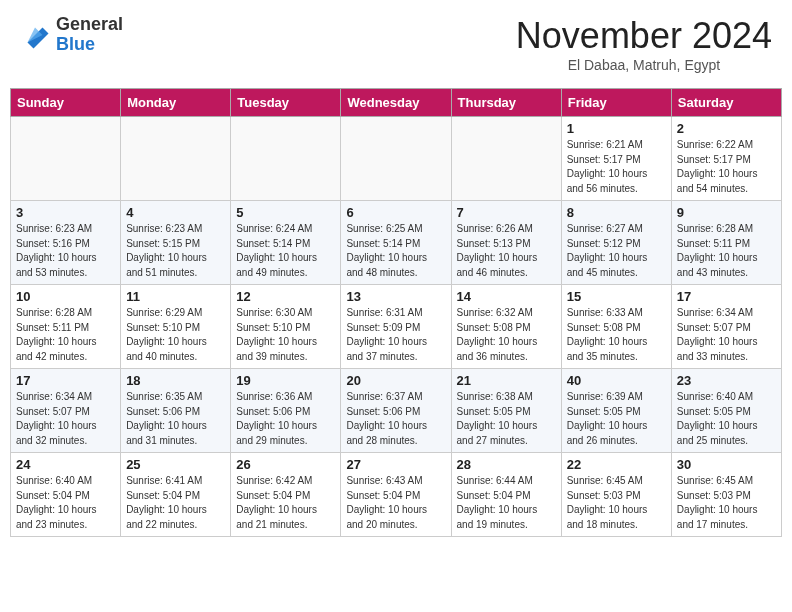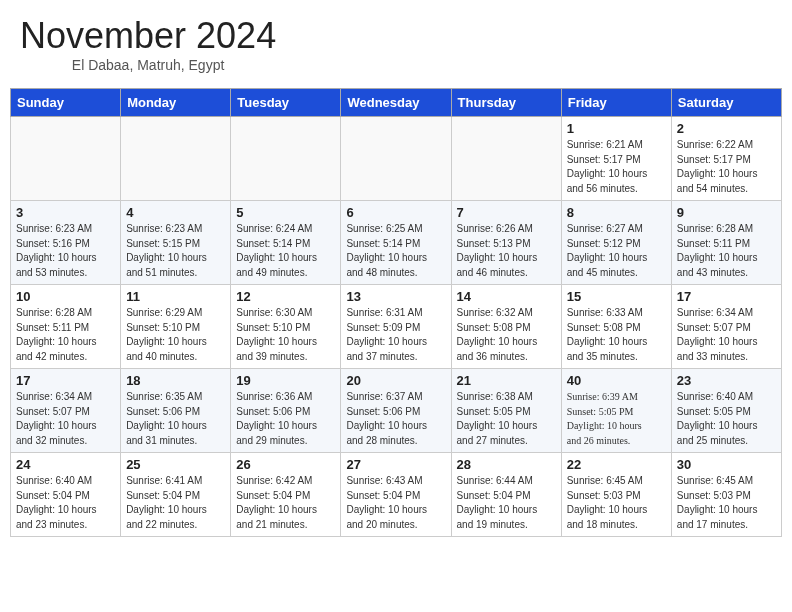--- a/index.html
+++ b/index.html
@@ -52,21 +52,21 @@
     .subtitle {
       font-size: 14px;
       color: #555;
       text-align: center;
     }
     .calendar {
       width: 100%;
       border-collapse: collapse;
     }
     .calendar th {
-      background: #1d4ed8;
+      background: #be185d;
       color: #fff;
       text-align: left;
       padding: 6px 6px;
       font-size: 13px;
       font-weight: bold;
       border: 1px solid #aaa;
     }
     .calendar td {
       vertical-align: top;
       border: 1px solid #ccc;
@@ -96,20 +96,30 @@
     .day-info {
       font-size: 10px;
       color: #333;
       line-height: 1.45;
     }
   </style>
 </head>
 <body>
 
 <div class="header">
+  <div class="logo">
+    <svg class="logo-icon" viewBox="0 0 40 40" xmlns="http://www.w3.org/2000/svg">
+      <polygon points="10,30 30,10 38,18 18,38" fill="#2277cc"></polygon>
+      <polygon points="10,30 20,10 30,20" fill="#55aaee" opacity="0.7"></polygon>
+    </svg>
+    <div class="logo-text">
+      <span class="logo-general">General</span>
+      <span class="logo-blue">Blue</span>
+    </div>
+  </div>
   <div class="title-block">
     <div class="month-title">November 2024</div>
     <div class="subtitle">El Dabaa, Matruh, Egypt</div>
   </div>
 </div>
 
 <table class="calendar">
   <thead>
     <tr>
     <th>Sunday</th>
@@ -276,21 +286,21 @@
         </td>
         <td>
           <span class="day-num">21</span>
           <div class="day-info" style="white-space: pre-line;">Sunrise: 6:38 AM
 Sunset: 5:05 PM
 Daylight: 10 hours
 and 27 minutes.</div>
         </td>
         <td>
           <span class="day-num">40</span>
-          <div class="day-info" style="white-space: pre-line; font-family: Liberation Serif, serif;">Sunrise: 6:39 AM
+          <div class="day-info" style="white-space: pre-line;">Sunrise: 6:39 AM
 Sunset: 5:05 PM
 Daylight: 10 hours
 and 26 minutes.</div>
         </td>
         <td>
           <span class="day-num">23</span>
           <div class="day-info" style="white-space: pre-line;">Sunrise: 6:40 AM
 Sunset: 5:05 PM
 Daylight: 10 hours
 and 25 minutes.</div>

